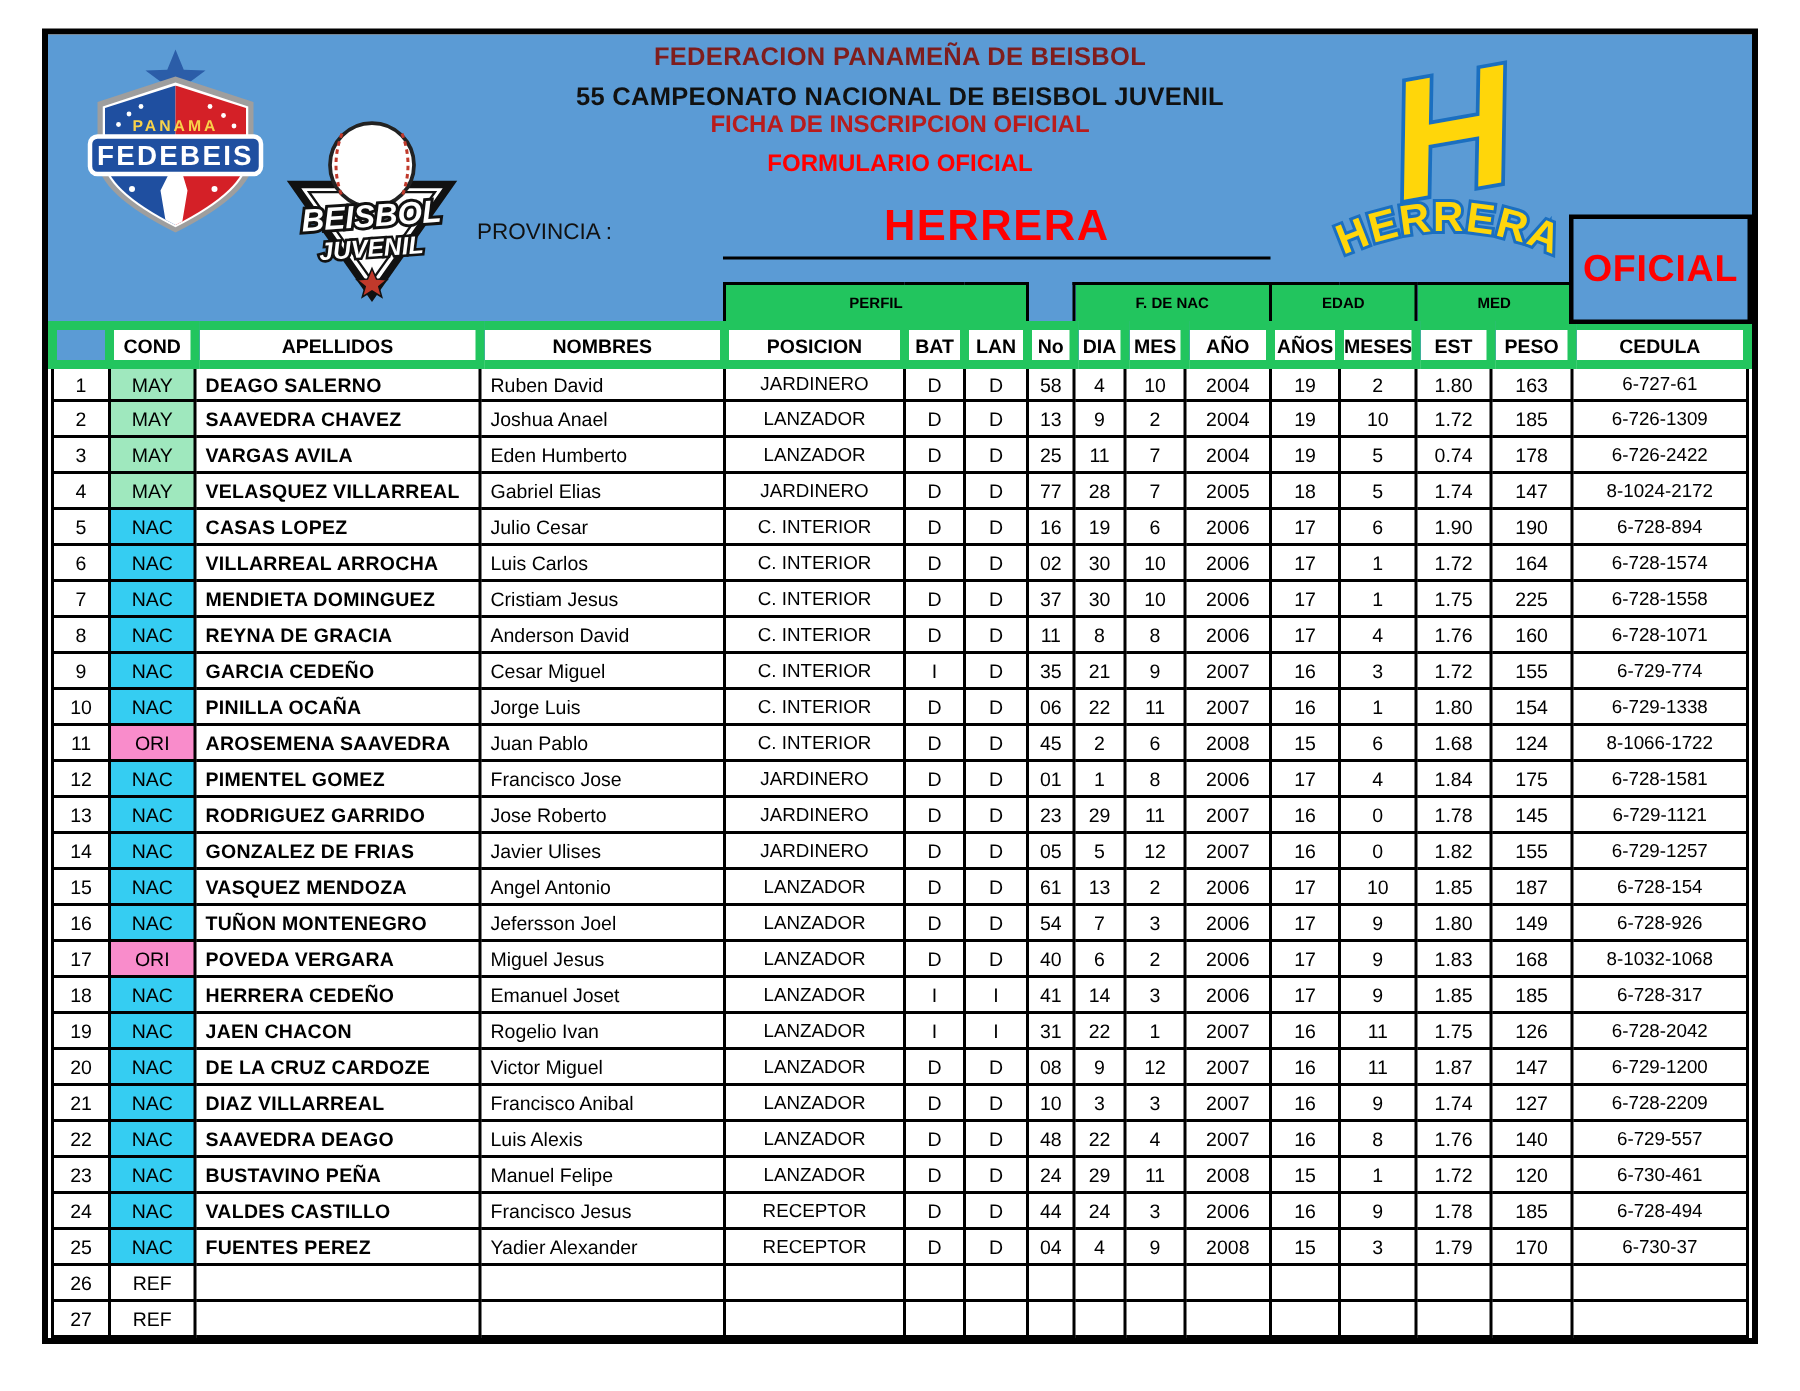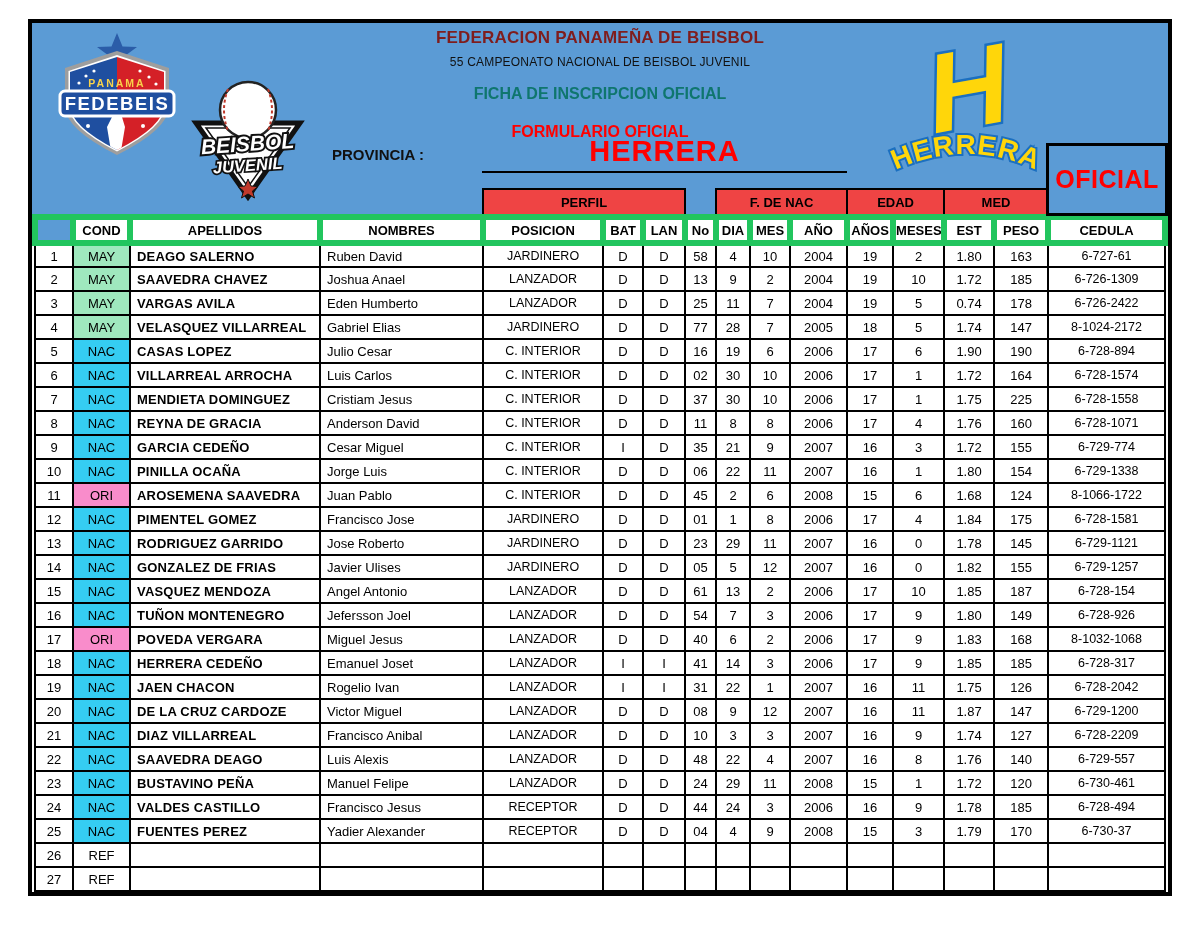--- a/index.html
+++ b/index.html
@@ -3,42 +3,42 @@
 <meta charset="utf-8">
 <style>
   * { margin:0; padding:0; box-sizing:border-box; }
   body { width:1200px; height:927px; background:#fff; font-family:"Liberation Sans", sans-serif; }
   .page { position:relative; width:1200px; height:927px; background:#fff; overflow:hidden; }
   .doc { position:absolute; left:28px; top:19px; width:1144px; height:877px; border:4px solid #000; background:#fff; overflow:hidden; }
   .banner { position:absolute; left:0; top:0; width:100%; height:217px; background:#5B9BD5; }
 
   .titles { position:absolute; left:218px; top:5px; width:700px; text-align:center; }
   .t1 { font-size:17px; font-weight:bold; color:#7f1d1d; margin-bottom:7px; letter-spacing:.2px; }
-  .t2 { font-size:12px; font-weight:normal; color:#111; margin-bottom:16px; letter-spacing:.2px; }
-  .t3 { font-size:16px; font-weight:bold; color:#0f766e; margin-bottom:20px; }
+  .t2 { font-size:17px; font-weight:bold; color:#111; margin-bottom:0; letter-spacing:.2px; }
+  .t3 { font-size:16px; font-weight:bold; color:#b91c1c; margin-bottom:8px; }
   .t4 { font-size:16px; font-weight:bold; color:#FF0000; }
 
-  .prov-label { position:absolute; left:300px; top:123px; font-size:15px; font-weight:bold; color:#111; }
+  .prov-label { position:absolute; left:286px; top:123px; font-size:15px; font-weight:normal; color:#111; }
   .prov-line { position:absolute; left:450px; top:112px; width:365px; height:38px; border-bottom:2.5px solid #000;
                text-align:center; font-size:29px; font-weight:bold; color:#FF0000; letter-spacing:1px; }
 
   .oficial { position:absolute; left:1014px; top:120px; width:122px; height:73px; border:3.5px solid #000;
              background:#5B9BD5; display:flex; align-items:center; justify-content:center; z-index:6; }
   .oficial span { font-size:25px; font-weight:bold; color:#FF0000; letter-spacing:.5px; }
 
   .logo { position:absolute; }
   .logo-fedebeis { left:16px; top:8px; }
   .logo-juvenil { left:158px; top:56px; }
   .logo-herrera { left:852px; top:0px; }
 
   table.grid { position:absolute; left:0; top:165px; width:100%; border-collapse:collapse; table-layout:fixed;
                background:transparent; z-index:2; }
   .grid td, .grid th { overflow:hidden; white-space:nowrap; }
   .grid .blank { border:none; background:transparent; }
-  .grid .gbox { border:2.5px solid #000; background:#ef4444; font-weight:bold; font-size:13px; text-align:center; color:#000; }
+  .grid .gbox { border:2.5px solid #000; background:#22c55e; font-weight:bold; font-size:10px; text-align:center; color:#000; }
   .group-row { height:28px; }
   .head-row { height:26px; }
   .head-row th { border:6px solid #22c55e; background:#fff; font-weight:bold; font-size:13px; color:#000; text-align:center; }
   .head-row th.numhead { background:#5B9BD5; }
   tbody tr { height:24px; }
   tbody td { border:2px solid #000; background:#fff; font-size:13px; color:#000; text-align:center; vertical-align:middle; }
   tbody td.col-apellidos { text-align:left; font-weight:bold; padding-left:6px; font-size:13px; letter-spacing:.2px; }
   tbody td.col-nombres { text-align:left; padding-left:6px;border-radius:11px; }
   tbody td.col-cedula { font-size:12.5px; }
   tbody td.col-posicion { font-size:12.5px; }

